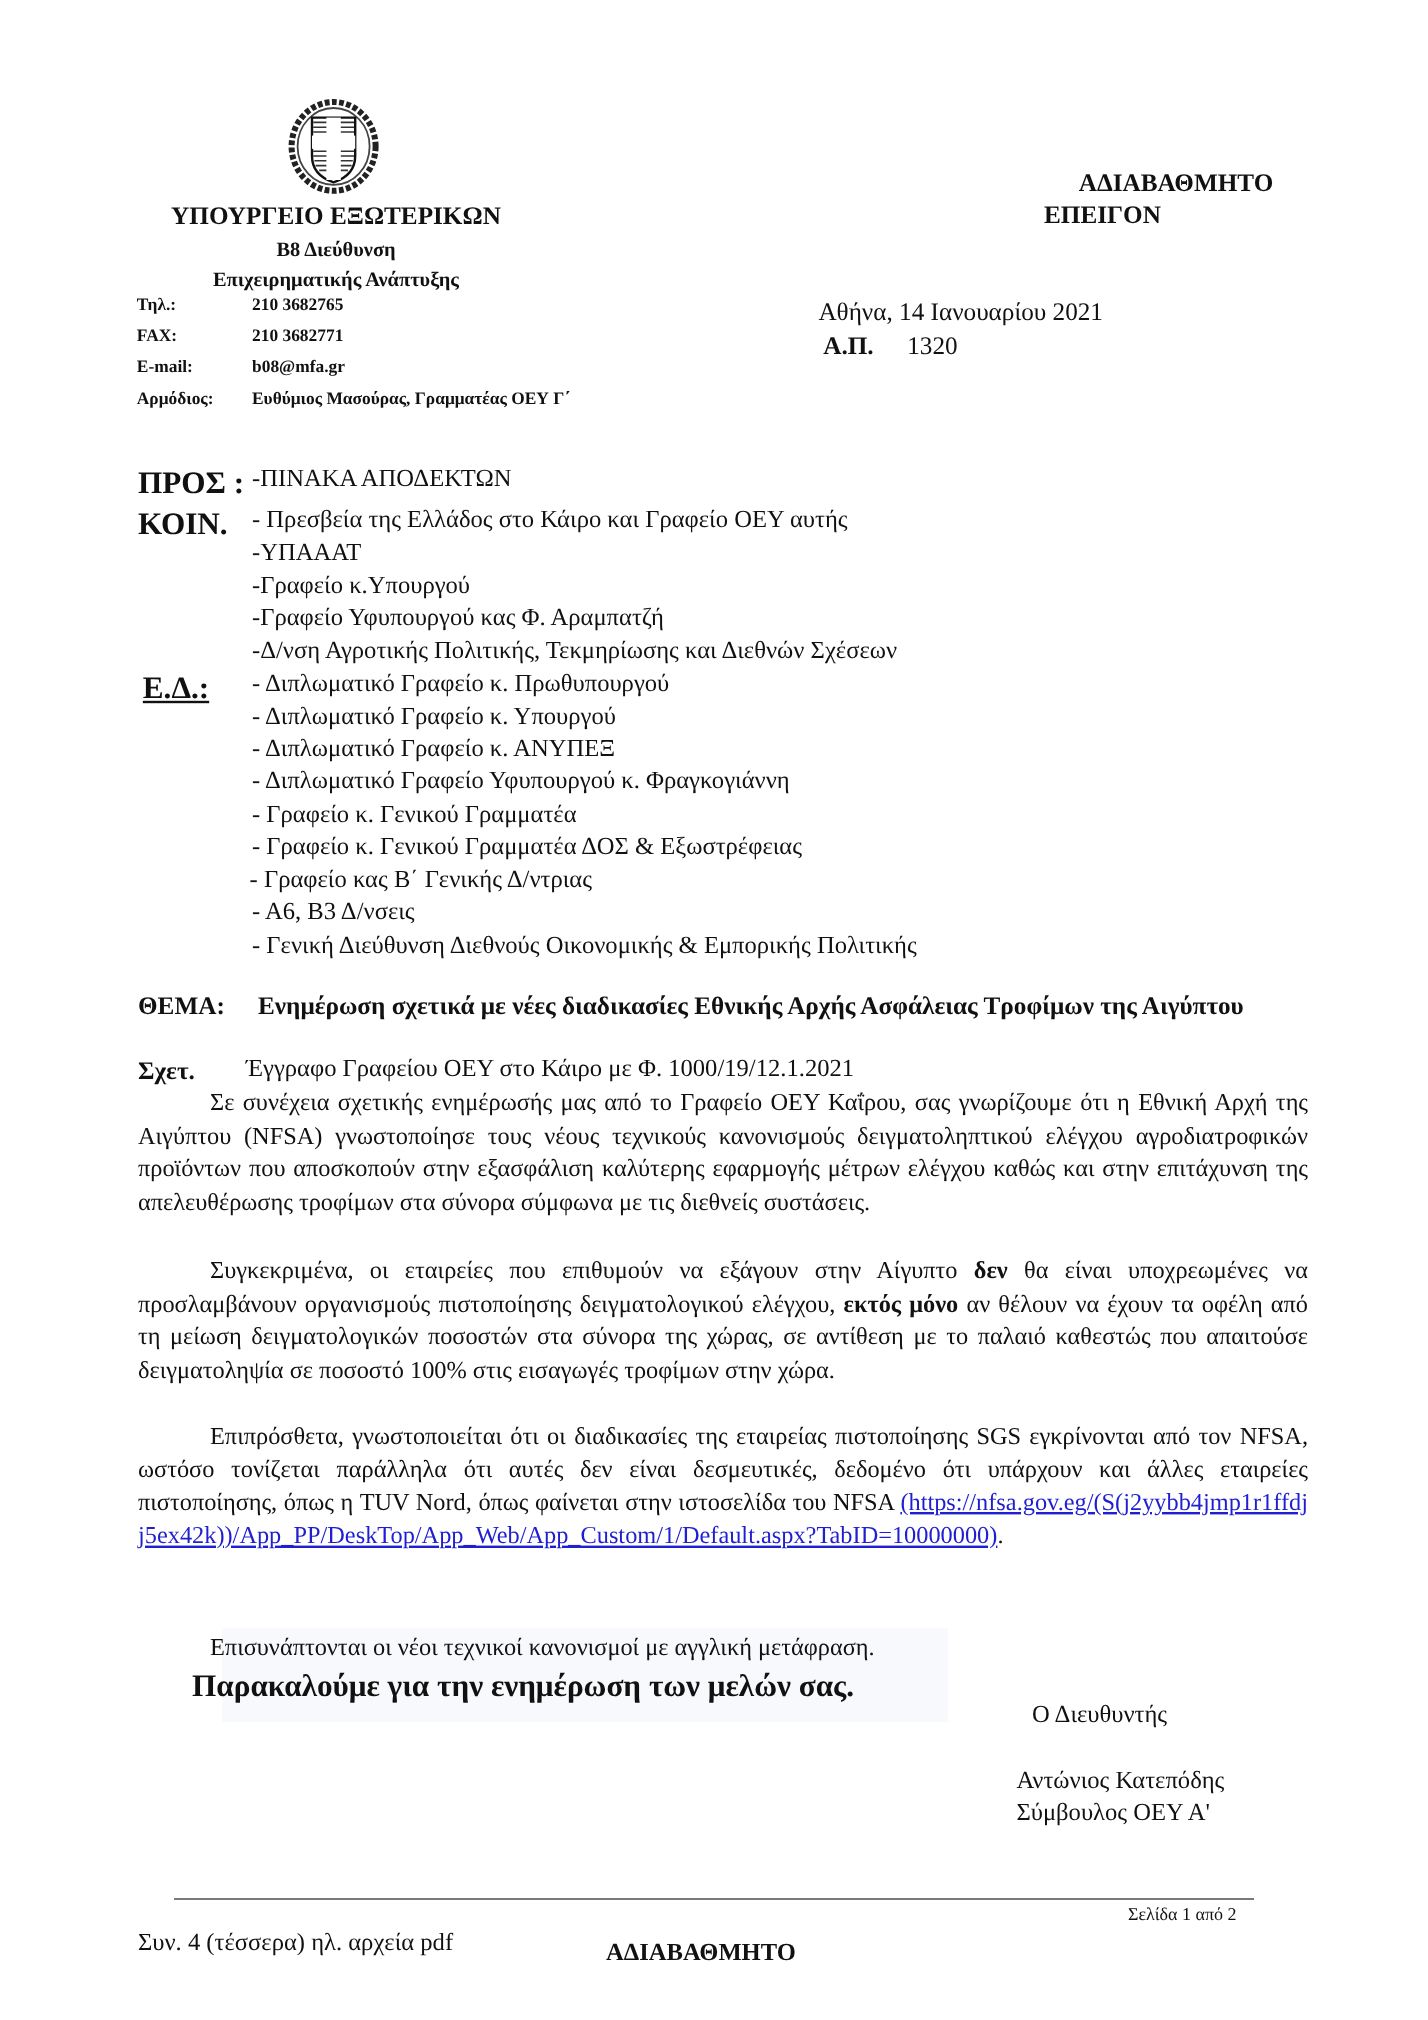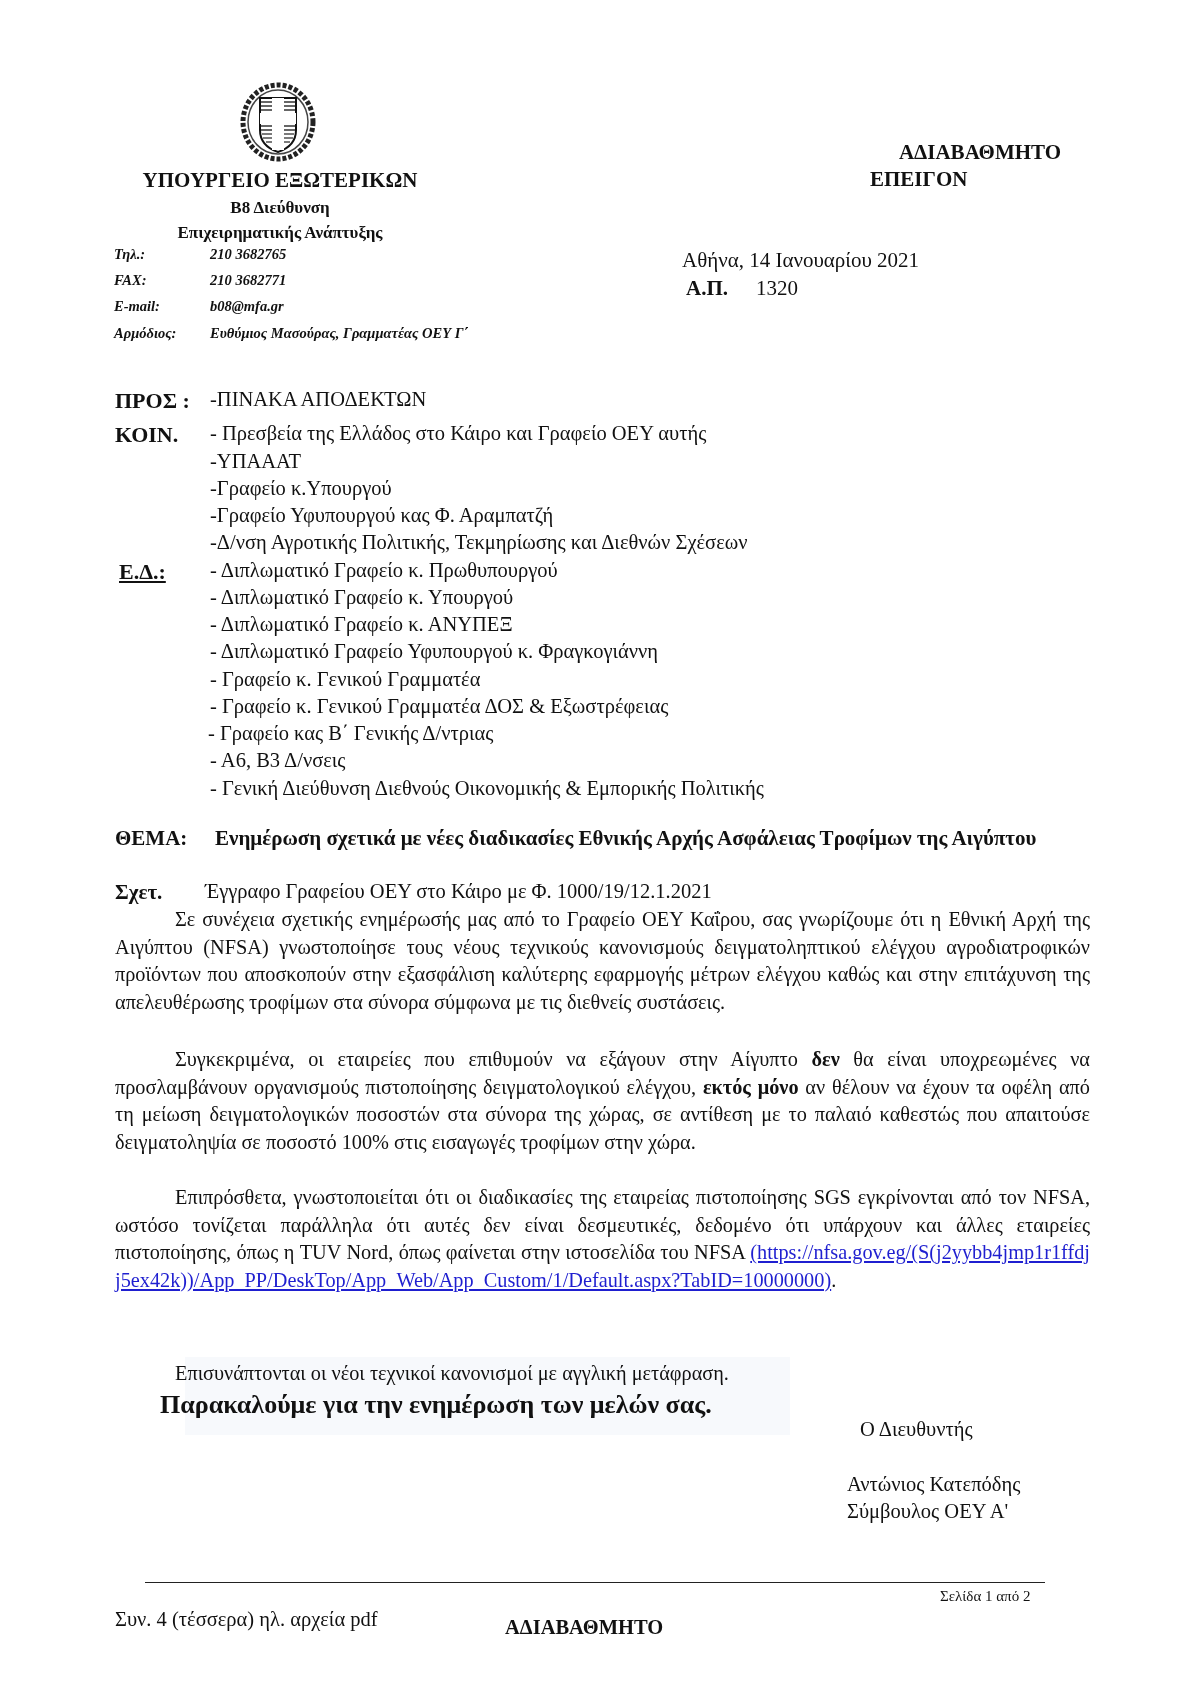--- a/index.html
+++ b/index.html
@@ -9,32 +9,32 @@
   }
   .abs { position: absolute; white-space: nowrap; }
   .b { font-weight: bold; }
 
   
   #emblem { left: 240px; top: 80px; width: 76px; height: 82px; }
   #ministry { left: 115px; top: 168px; width: 330px; text-align: center; font-size: 21px; font-weight: bold; }
   #dept1 { left: 115px; top: 198px; width: 330px; text-align: center; font-size: 17px; font-weight: bold; }
   #dept2 { left: 115px; top: 223px; width: 330px; text-align: center; font-size: 17px; font-weight: bold; }
 
-  .contact-row { position: absolute; left: 114px; font-size: 14.5px; font-weight: bold; white-space: nowrap; font-style: italic; }
+  .contact-row { position: absolute; left: 114px; font-size: 14.5px; font-weight: bold; white-space: nowrap; }
   .contact-row .lbl { display: inline-block; width: 96px; }
 
   
   #class1 { left: 870px; top: 140px; width: 220px; text-align: center; font-size: 21px; font-weight: bold; }
   #class2 { left: 870px; top: 167px; width: 220px; font-size: 21px; font-weight: bold; }
   #date-line { left: 682px; top: 248px; font-size: 21px; }
   #ap-line { left: 686px; top: 276px; font-size: 21px; }
   #ap-line .b { margin-right: 28px; }
 
   
-  .rlabel { position: absolute; font-size: 22px; font-weight: bold; }
+  .rlabel { position: absolute; font-size: 26px; font-weight: bold; }
   .ritem { position: absolute; font-size: 20.5px; white-space: nowrap; font-family: "Liberation Serif", serif; }
 
   
   #subject-label { left: 115px; top: 826px; font-size: 21px; font-weight: bold; }
   #subject-text { left: 215px; top: 826px; width: 880px; font-size: 21px; font-weight: bold; text-align: justify; white-space: normal; line-height: 25px; text-align-last: left; }
   #ref-label { left: 115px; top: 880px; font-size: 21px; font-weight: bold; }
   #ref-text { left: 205px; top: 880px; font-size: 20.5px; }
 
   
   .para {

